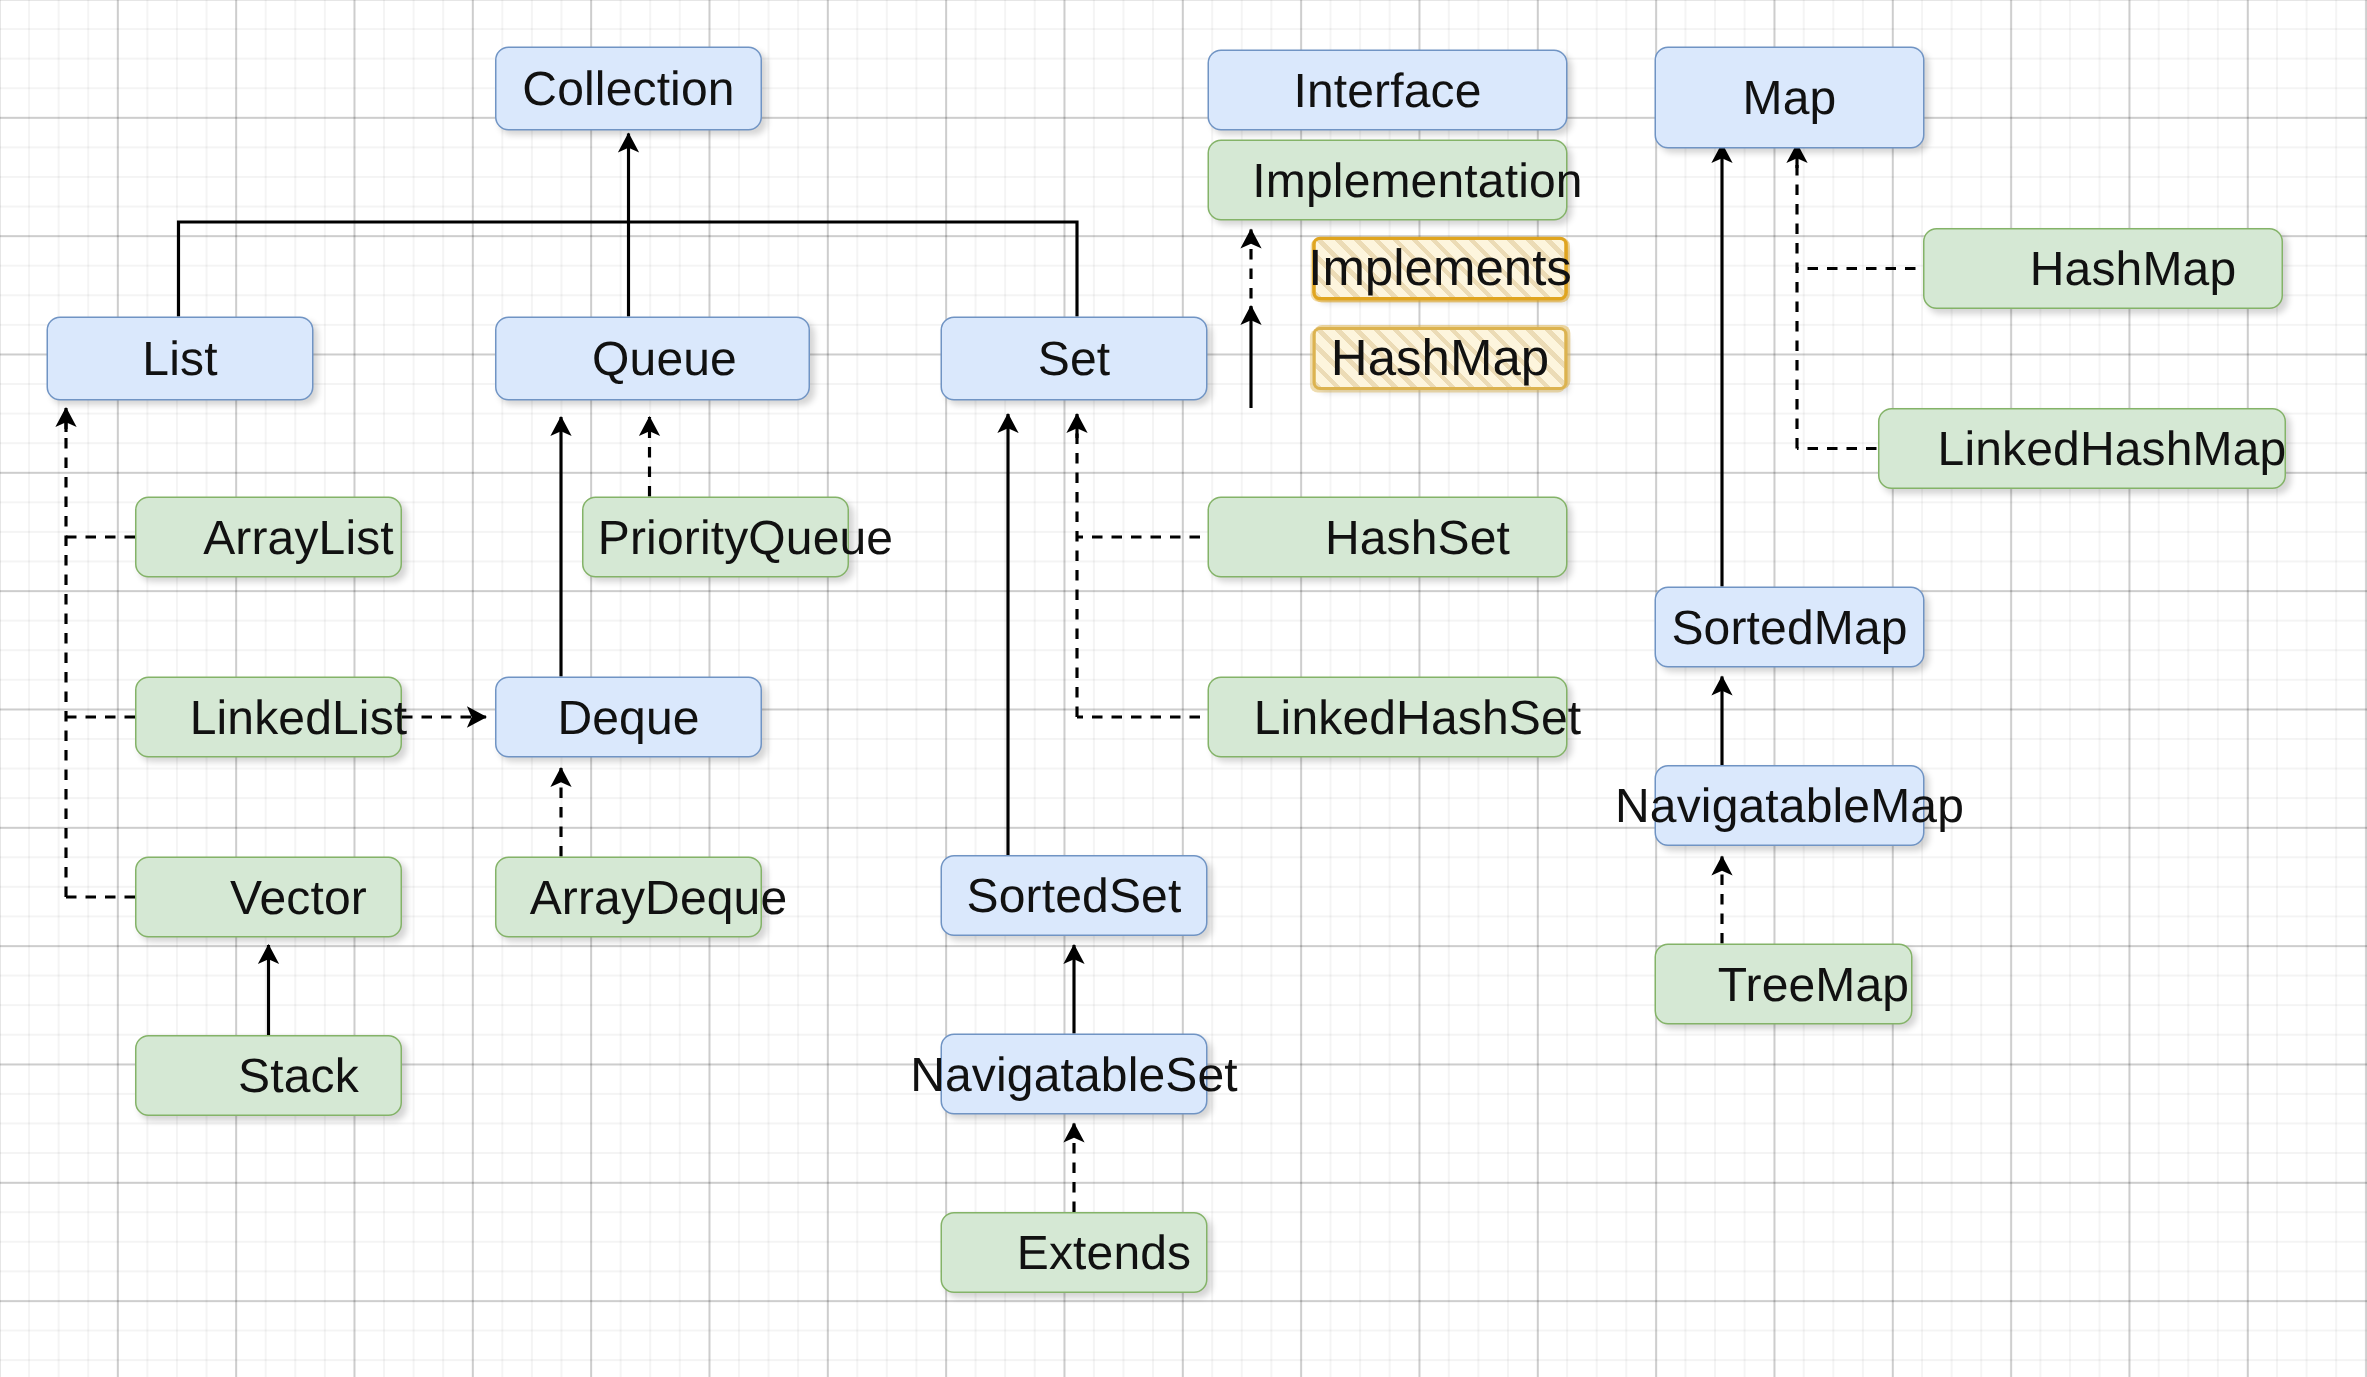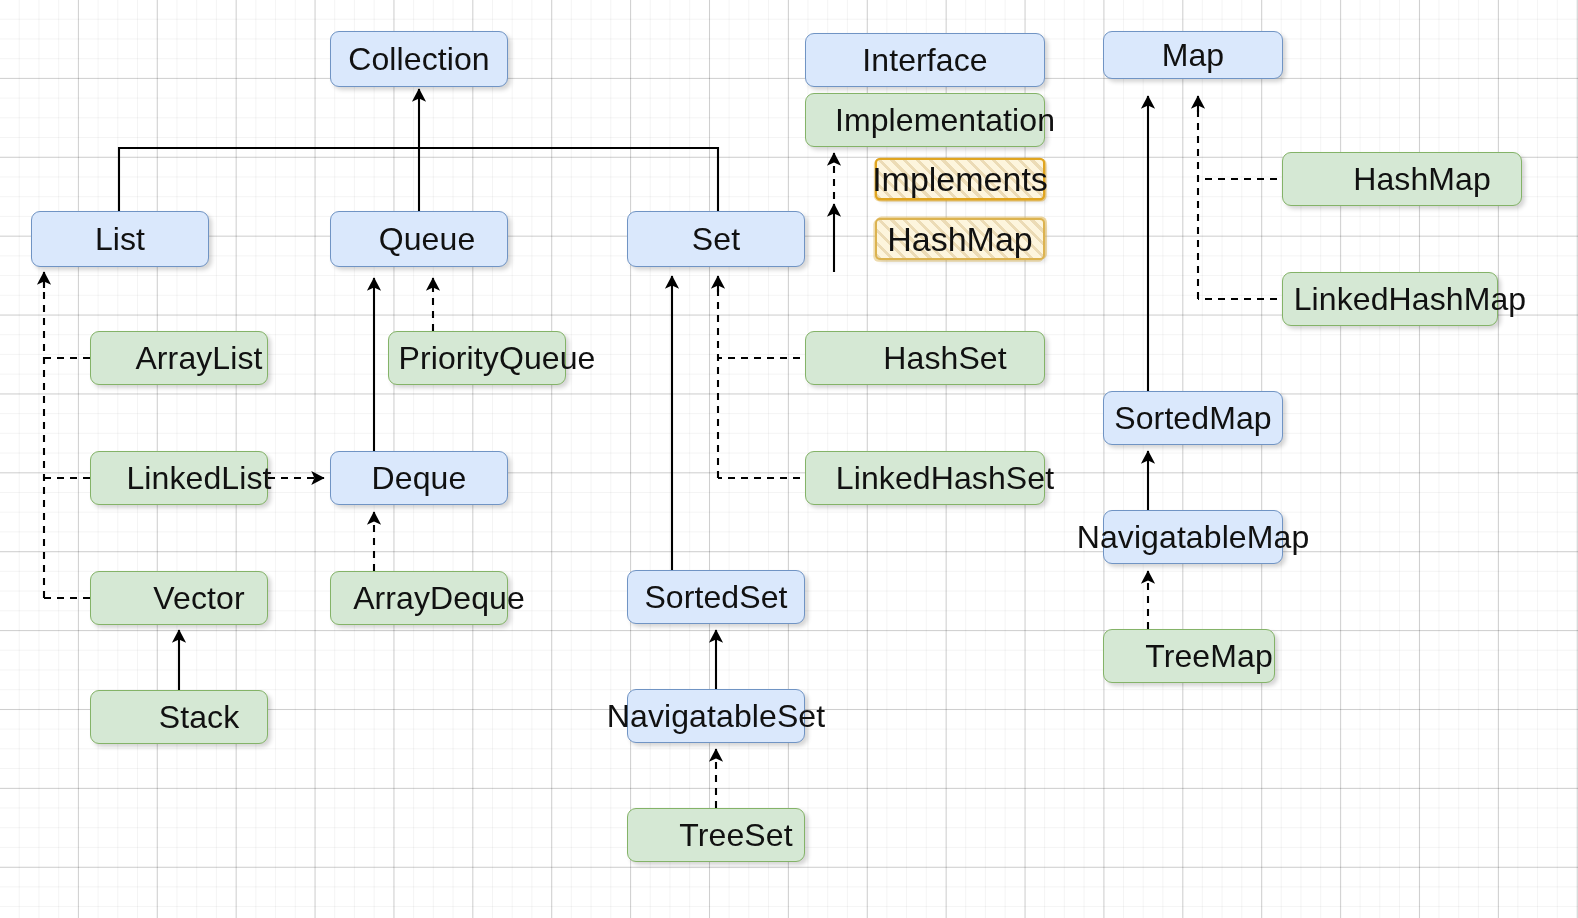--- a/index.html
+++ b/index.html
@@ -168,21 +168,21 @@
     </g>
     <g stroke="#000000" stroke-width="2.1" fill="none">
       <path d="M 834 272 L 834 204" marker-end="url(#arrowSolid)"></path>
     </g>
   </svg>
 
   <div class="node iface" style="left:330px; top:31px; width:178px; height:56px;">Collection</div>
 
   <div class="node iface" style="left:31px; top:211px; width:178px; height:56px;">List</div>
 
-  <div class="node iface" style="left:330px; top:211px; width:178px; height:56px;padding-left:16px;">Queue</div>
+  <div class="node iface" style="left:330px; top:211px; width:210px; height:56px;padding-left:16px;">Queue</div>
 
   <div class="node iface" style="left:627px; top:211px; width:178px; height:56px;">Set</div>
 
   <div class="node impl" style="left:90px; top:331px; width:178px; height:54px;">ArrayList</div>
 
   <div class="node impl" style="left:90px; top:451px; width:178px; height:54px;">LinkedList</div>
 
   <div class="node impl" style="left:90px; top:571px; width:178px; height:54px;">Vector</div>
 
   <div class="node impl" style="left:90px; top:690px; width:178px; height:54px;">Stack</div>
@@ -194,27 +194,27 @@
   <div class="node impl" style="left:330px; top:571px; width:178px; height:54px;">ArrayDeque</div>
 
   <div class="node impl" style="left:805px; top:331px; width:240px; height:54px;">HashSet</div>
 
   <div class="node impl" style="left:805px; top:451px; width:240px; height:54px;">LinkedHashSet</div>
 
   <div class="node iface" style="left:627px; top:570px; width:178px; height:54px;">SortedSet</div>
 
   <div class="node iface" style="left:627px; top:689px; width:178px; height:54px;">NavigatableSet</div>
 
-  <div class="node impl" style="left:627px; top:808px; width:178px; height:54px;">TreeSet</div>
-
-  <div class="node iface" style="left:1103px; top:31px; width:180px; height:48px;">Map</div>
+  <div class="node impl" style="left:627px; top:808px; width:178px; height:54px;">Extends</div>
+
+  <div class="node iface" style="left:1103px; top:31px; width:180px; height:68px;">Map</div>
 
   <div class="node impl" style="left:1282px; top:152px; width:240px; height:54px;">HashMap</div>
 
-  <div class="node impl" style="left:1282px; top:272px; width:216px; height:54px;">LinkedHashMap</div>
+  <div class="node impl" style="left:1252px; top:272px; width:272px; height:54px;">LinkedHashMap</div>
 
   <div class="node iface" style="left:1103px; top:391px; width:180px; height:54px;">SortedMap</div>
 
   <div class="node iface" style="left:1103px; top:510px; width:180px; height:54px;">NavigatableMap</div>
 
   <div class="node impl" style="left:1103px; top:629px; width:172px; height:54px;">TreeMap</div>
 
   <div class="node iface" style="left:805px; top:33px; width:240px; height:54px;">Interface</div>
 
   <div class="node impl" style="left:805px; top:93px; width:240px; height:54px;">Implementation</div>

